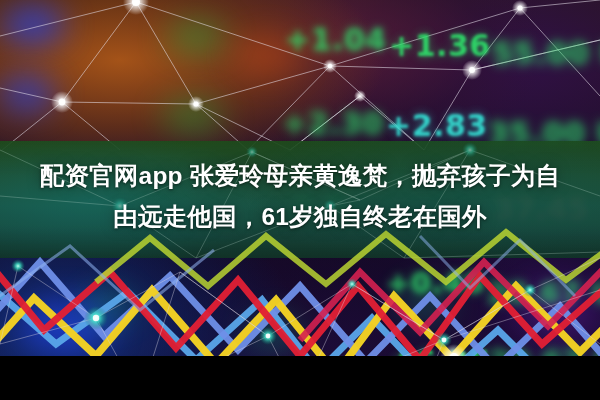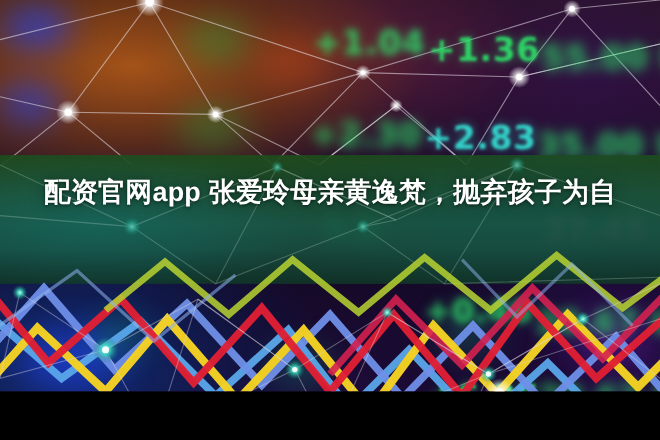--- a/index.html
+++ b/index.html
@@ -234,15 +234,16 @@
       <circle cx="454" cy="358" r="5"></circle>
     </g>
     <g fill="url(#gNodeW)">
       <circle cx="454" cy="358" r="14"></circle>
       <circle cx="286" cy="372" r="9"></circle>
     </g>
   </svg>
 
   <div id="headline">
     <span class="ln">配资官网app 张爱玲母亲黄逸梵，抛弃孩子为自</span>
+    <span class="ln">由远走他国，61岁独自终老在国外</span>
   </div>
 
 </div>
 
 </body></html>

